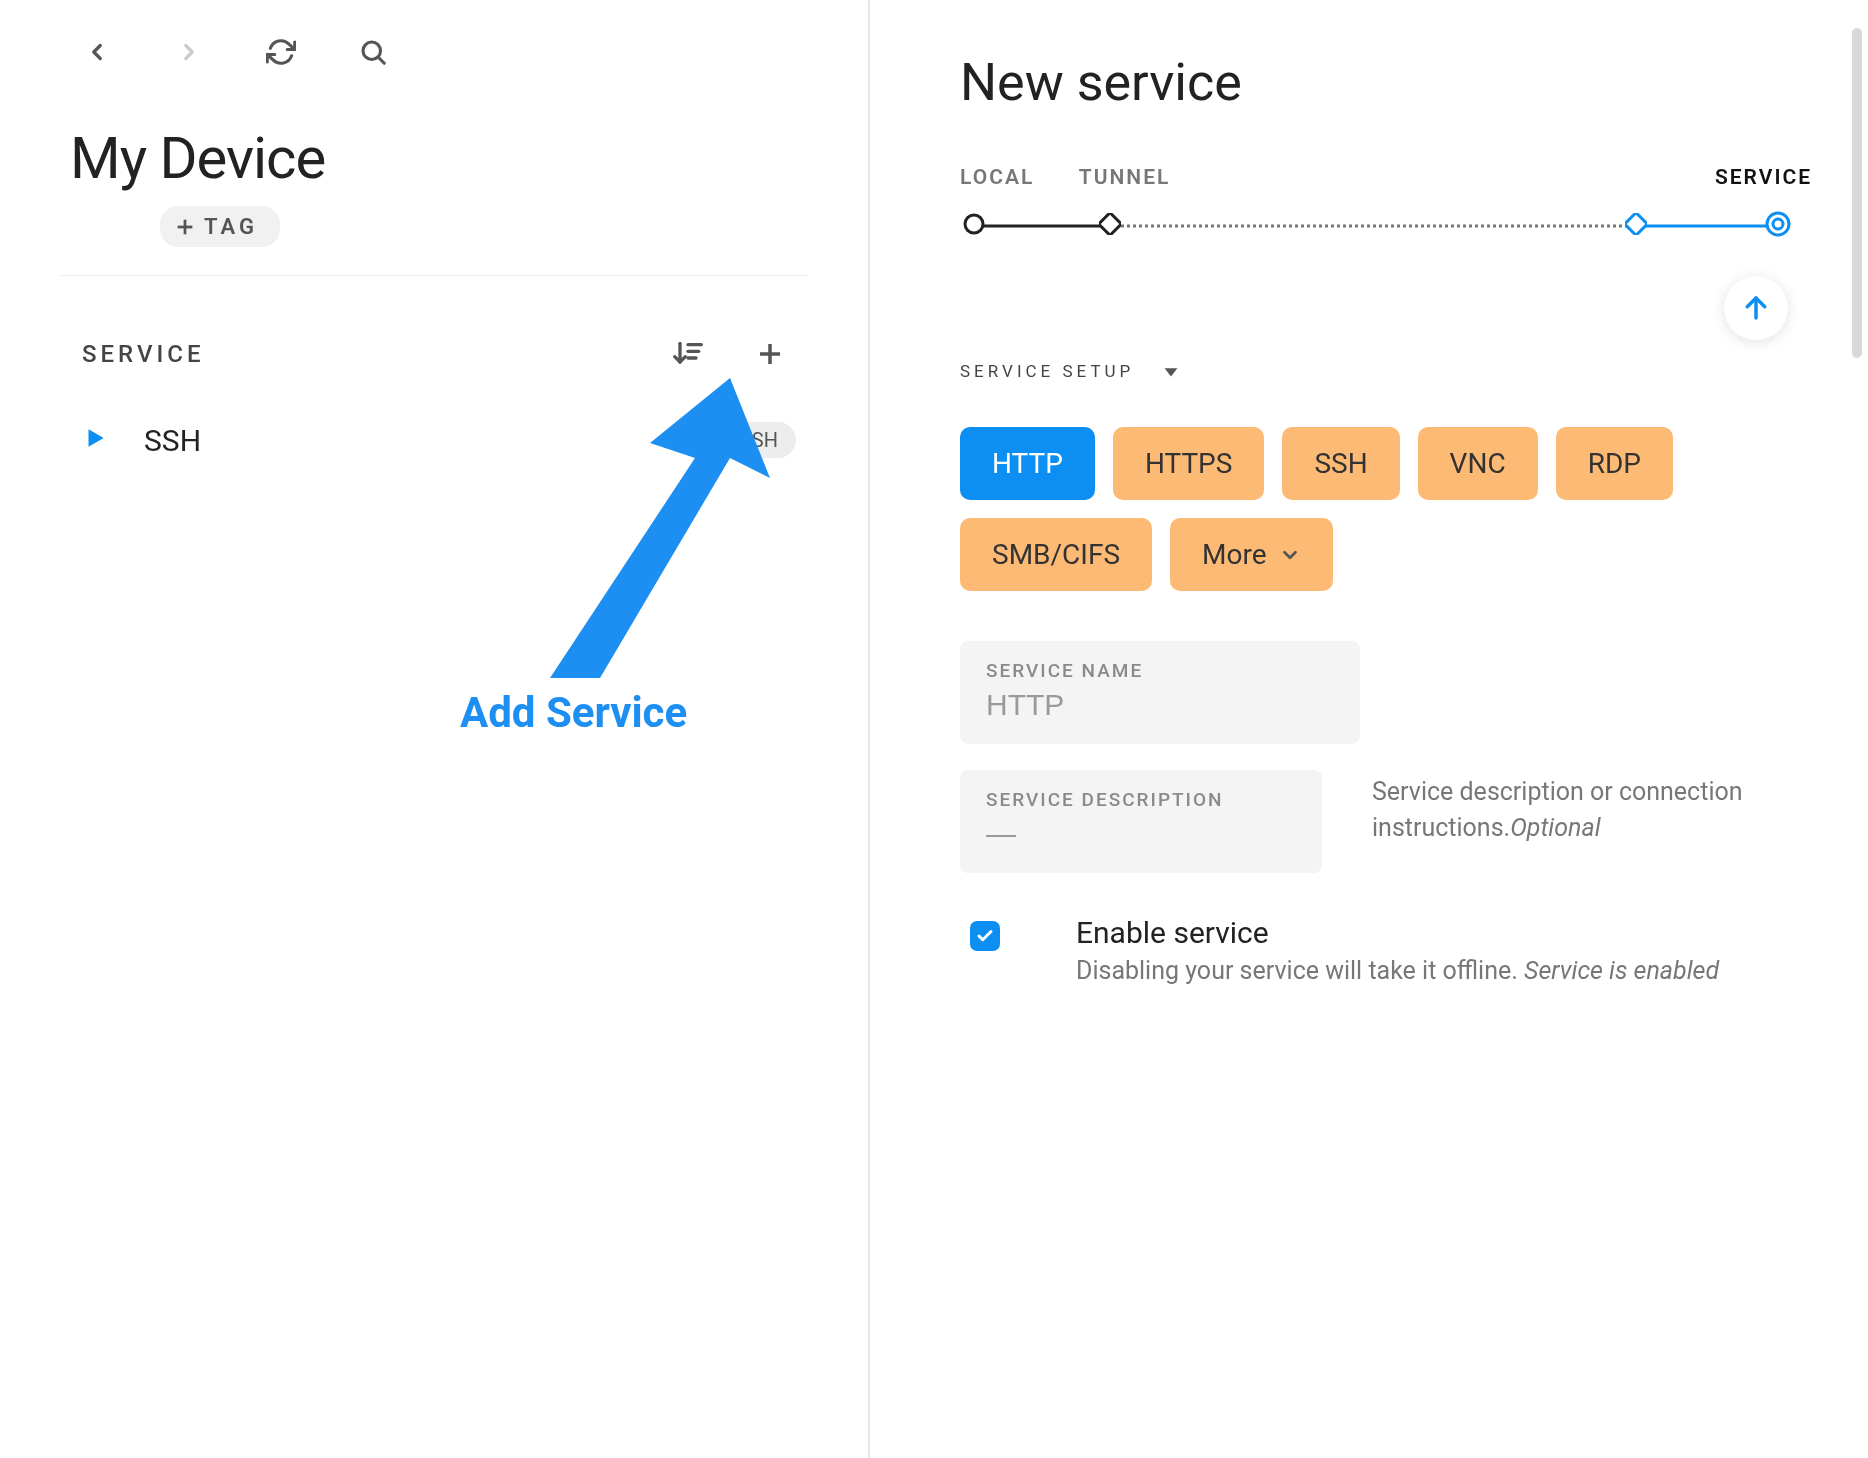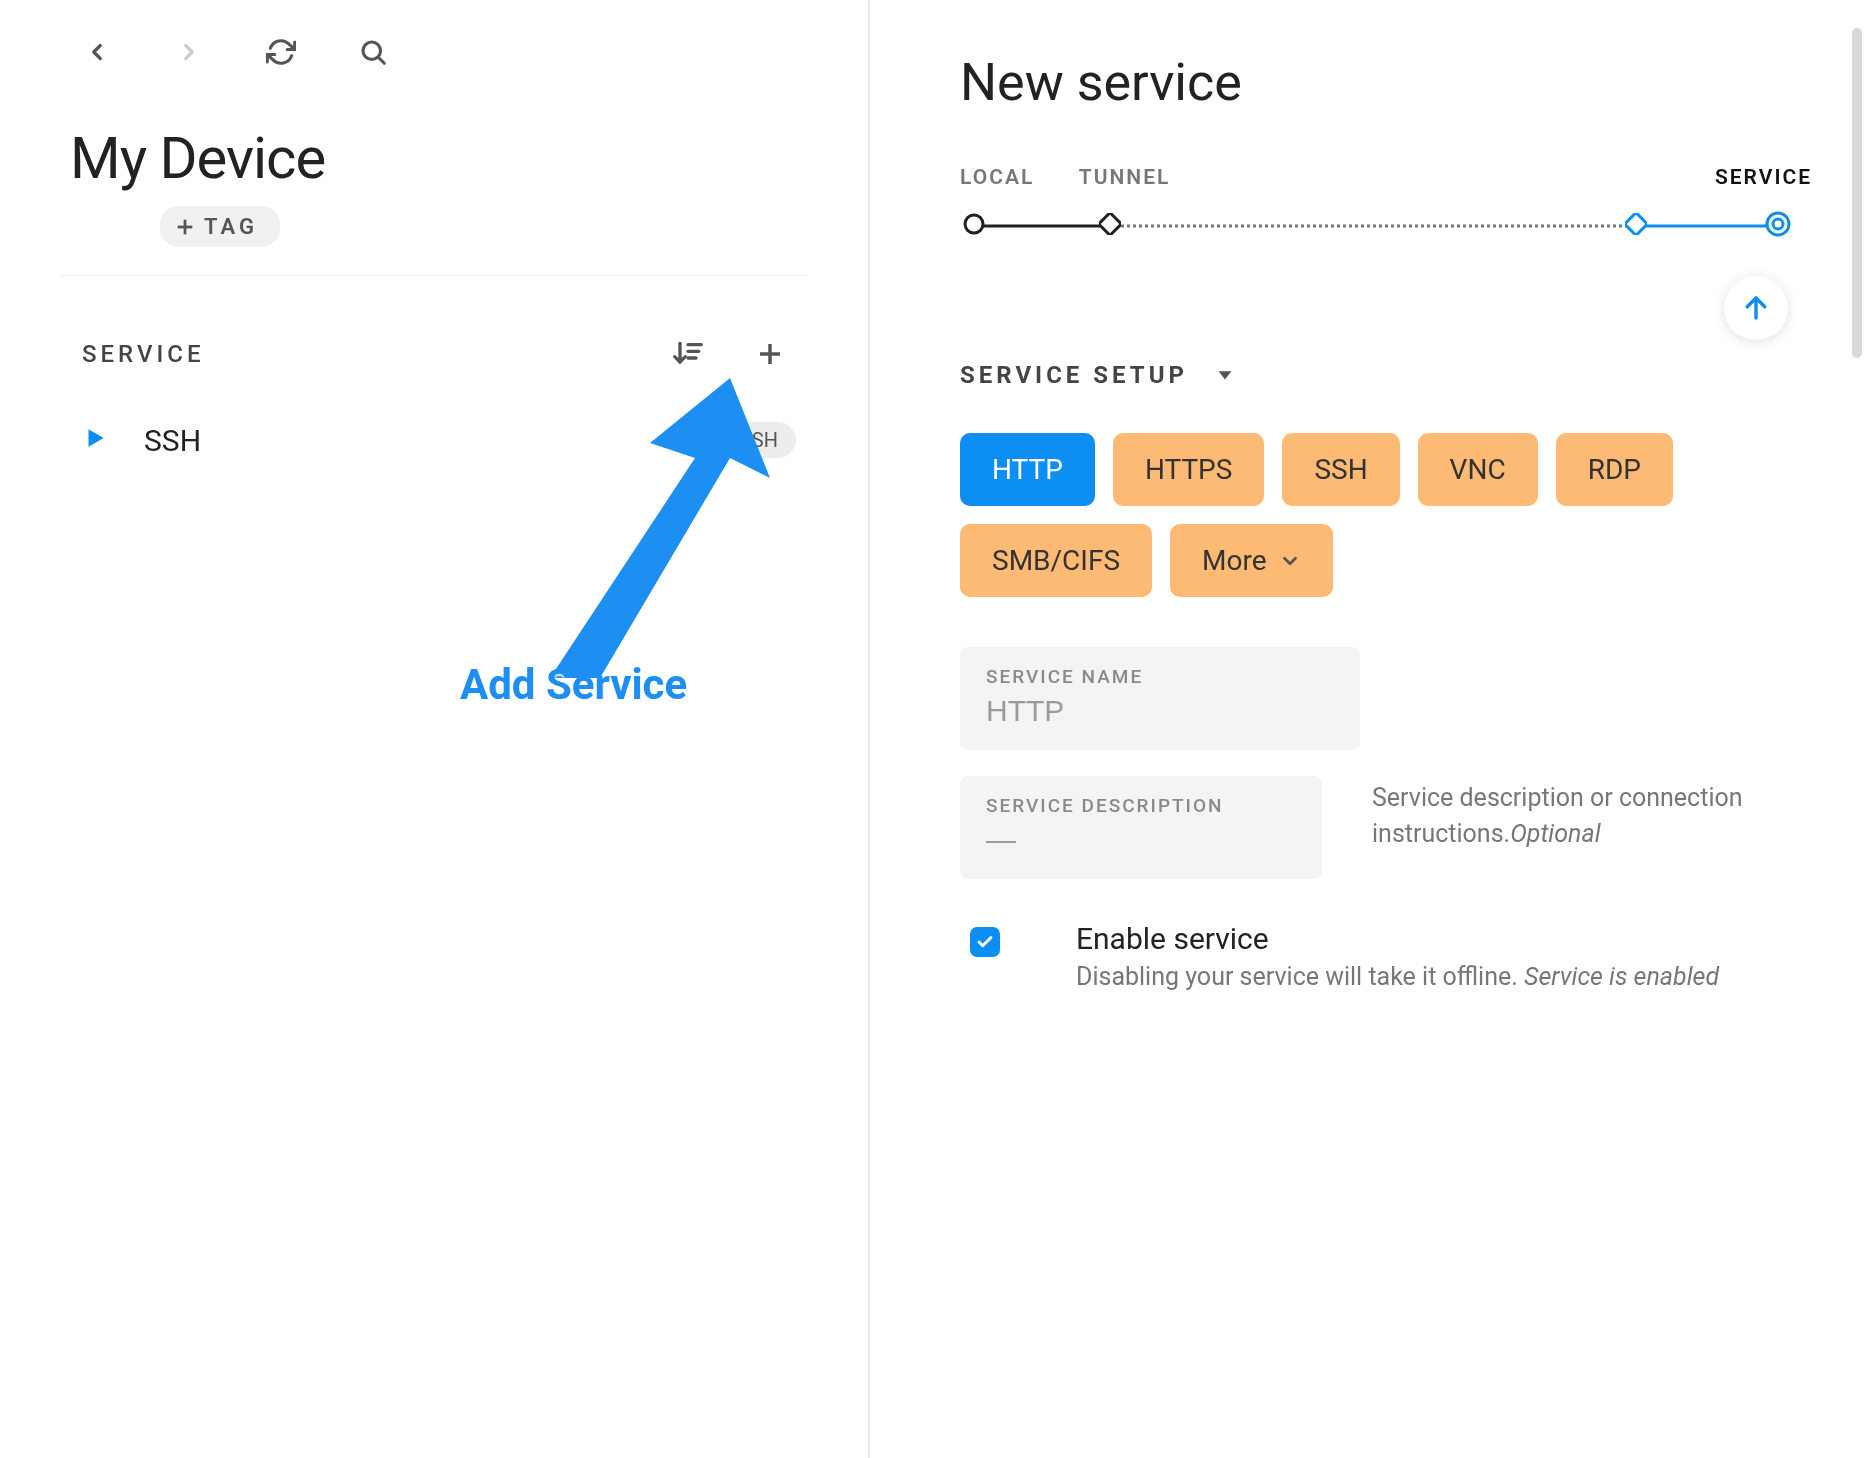--- a/index.html
+++ b/index.html
@@ -112,21 +112,21 @@
   }
   .annotation-arrow {
     position: absolute;
     left: 540px;
     top: 378px;
     pointer-events: none;
   }
   .annotation-label {
     position: absolute;
     left: 460px;
-    top: 660px;
+    top: 688px;
     font-size: 42px;
     font-weight: 700;
     color: #1d8ff2;
     text-shadow: 0 2px 2px rgba(255,255,255,0.9), 1px 1px 0 rgba(0,0,0,0.06);
     pointer-events: none;
   }
 
   
   .right-panel {
     flex: 1;
@@ -184,24 +184,24 @@
     border-radius: 50%;
     background: #fff;
     box-shadow: 0 2px 14px rgba(0,0,0,0.12);
     display: flex; align-items: center; justify-content: center;
     color: #0d8ef2;
     cursor: pointer;
   }
 
   .setup-header {
     display: flex;
-    align-items: center;
+    align-items: flex-start;
     gap: 26px;
-    font-size: 24px;
-    font-weight: 700;
+    font-size: 17px;
+    font-weight: 400;
     letter-spacing: 4px;
     color: #444;
     margin-bottom: 44px;
     cursor: pointer;
   }
 
   .chips {
     display: flex;
     flex-wrap: wrap;
     gap: 18px;

